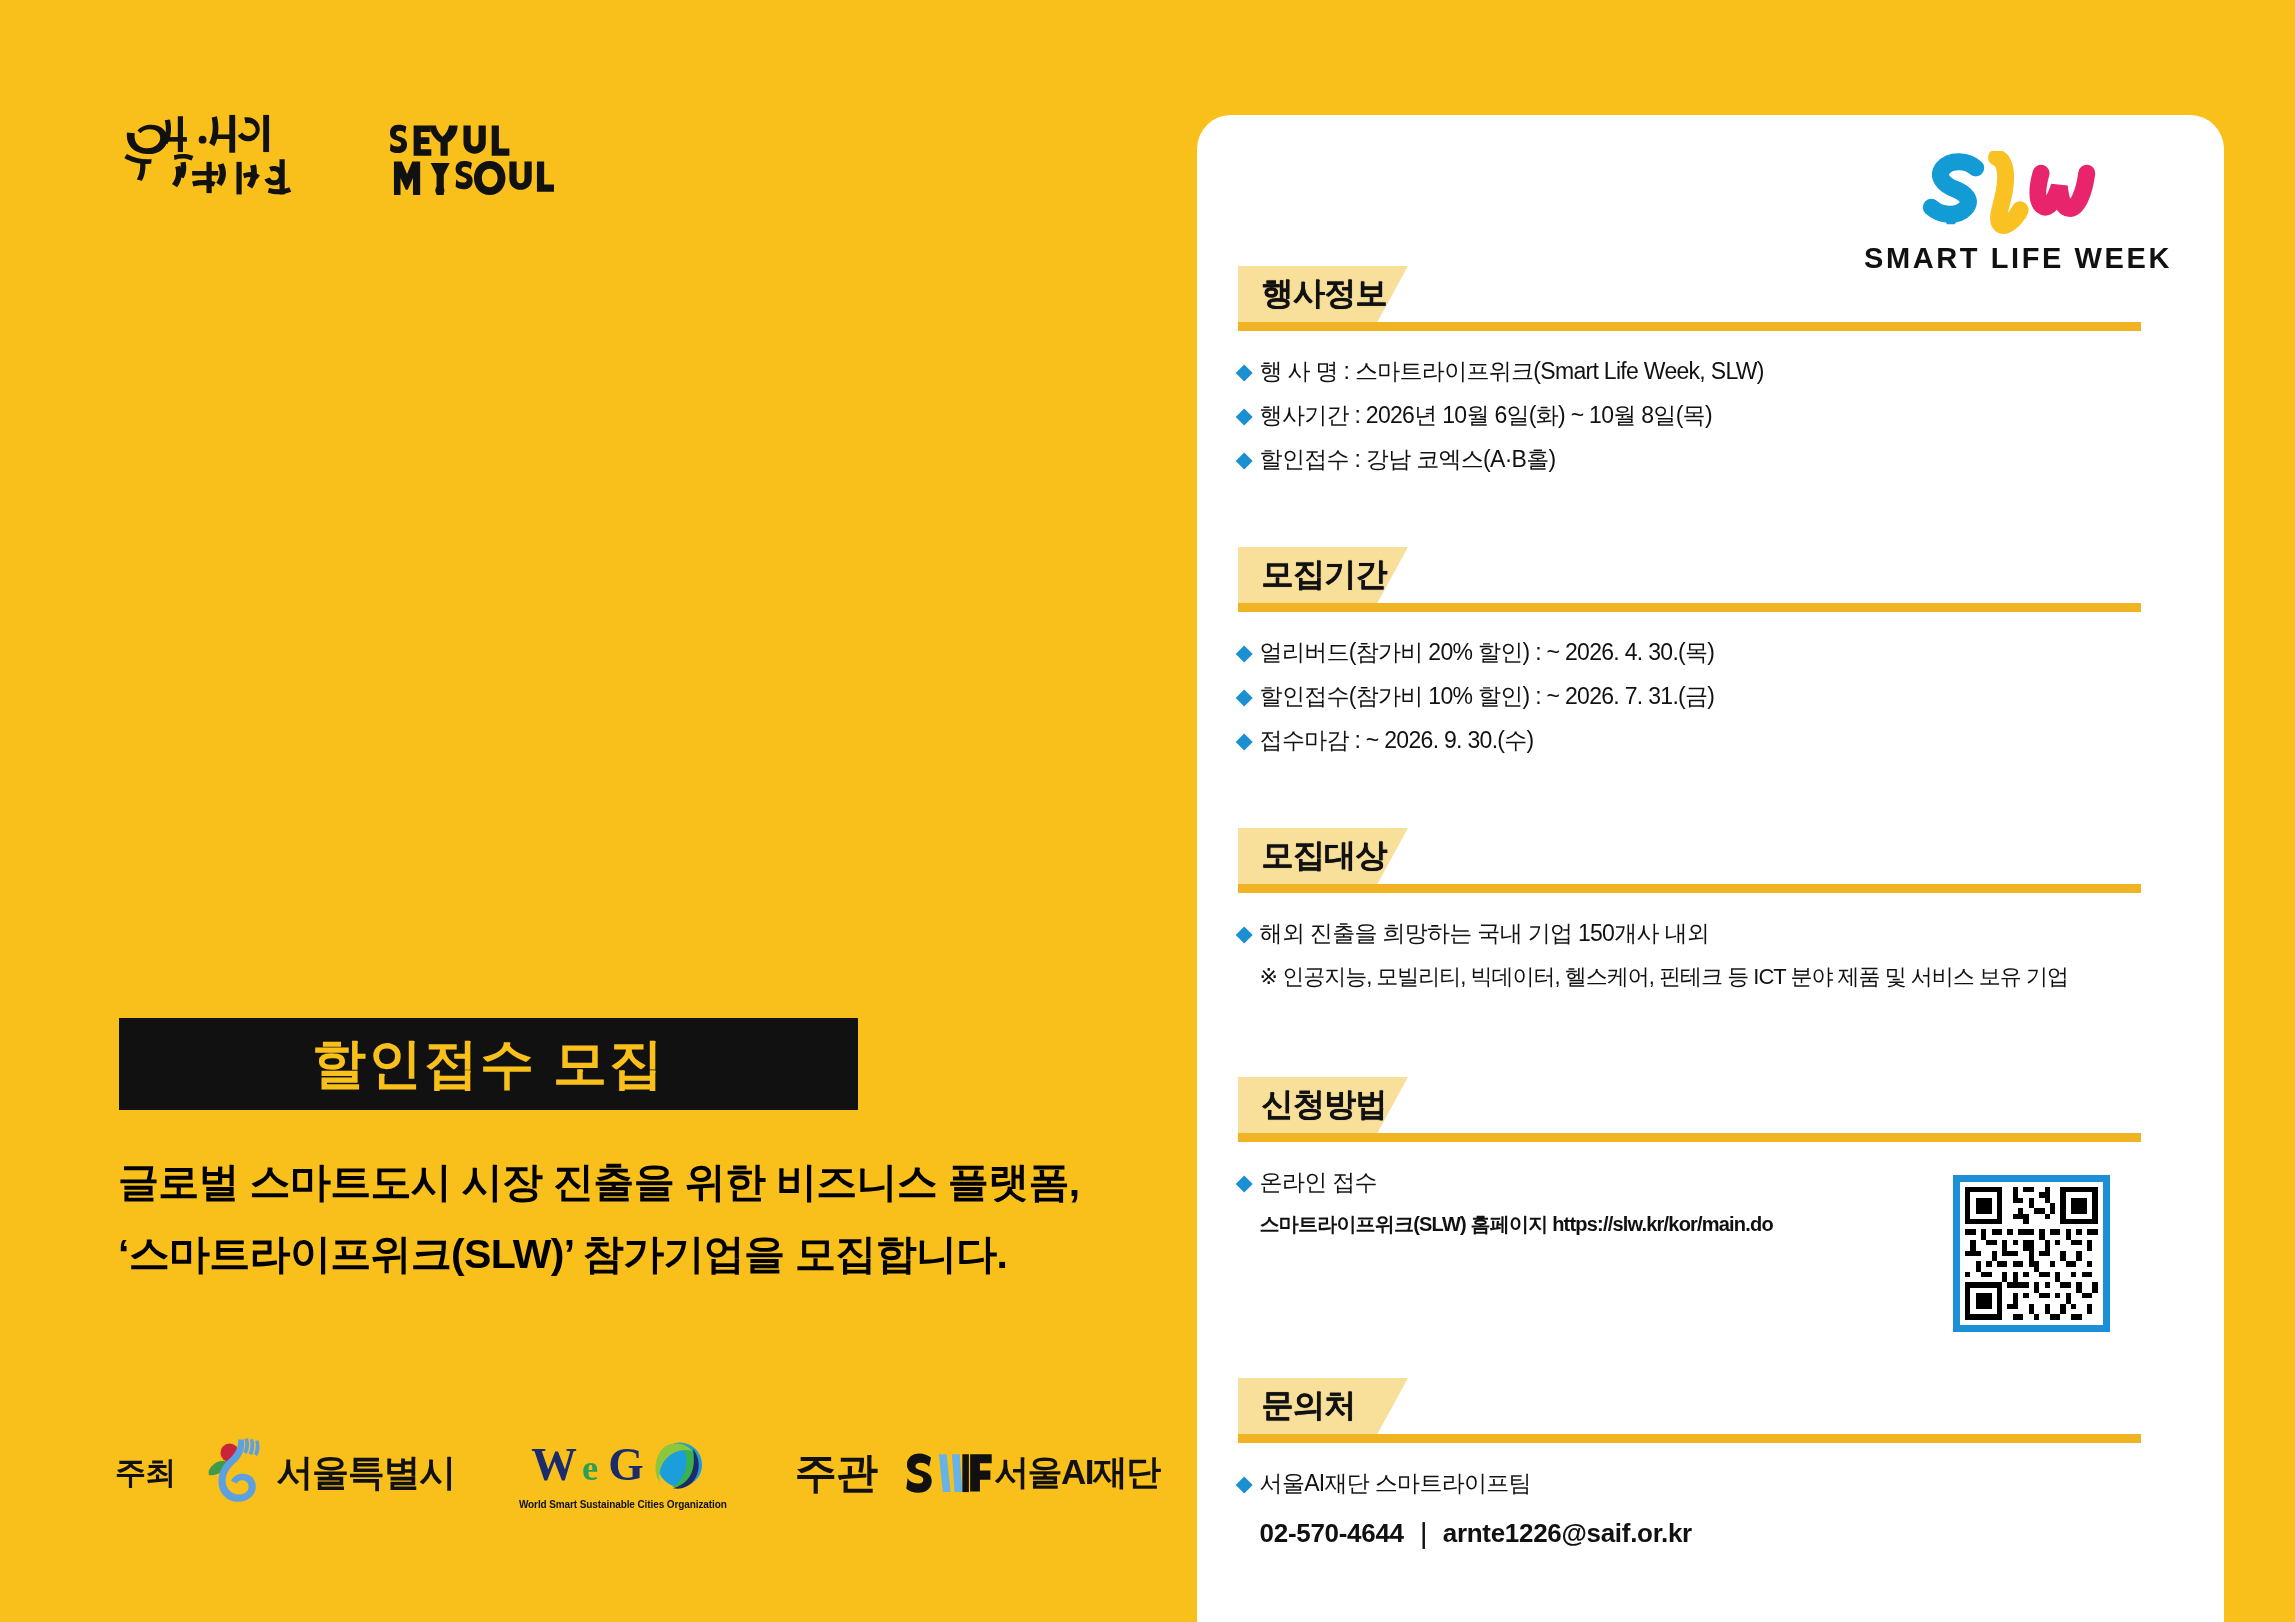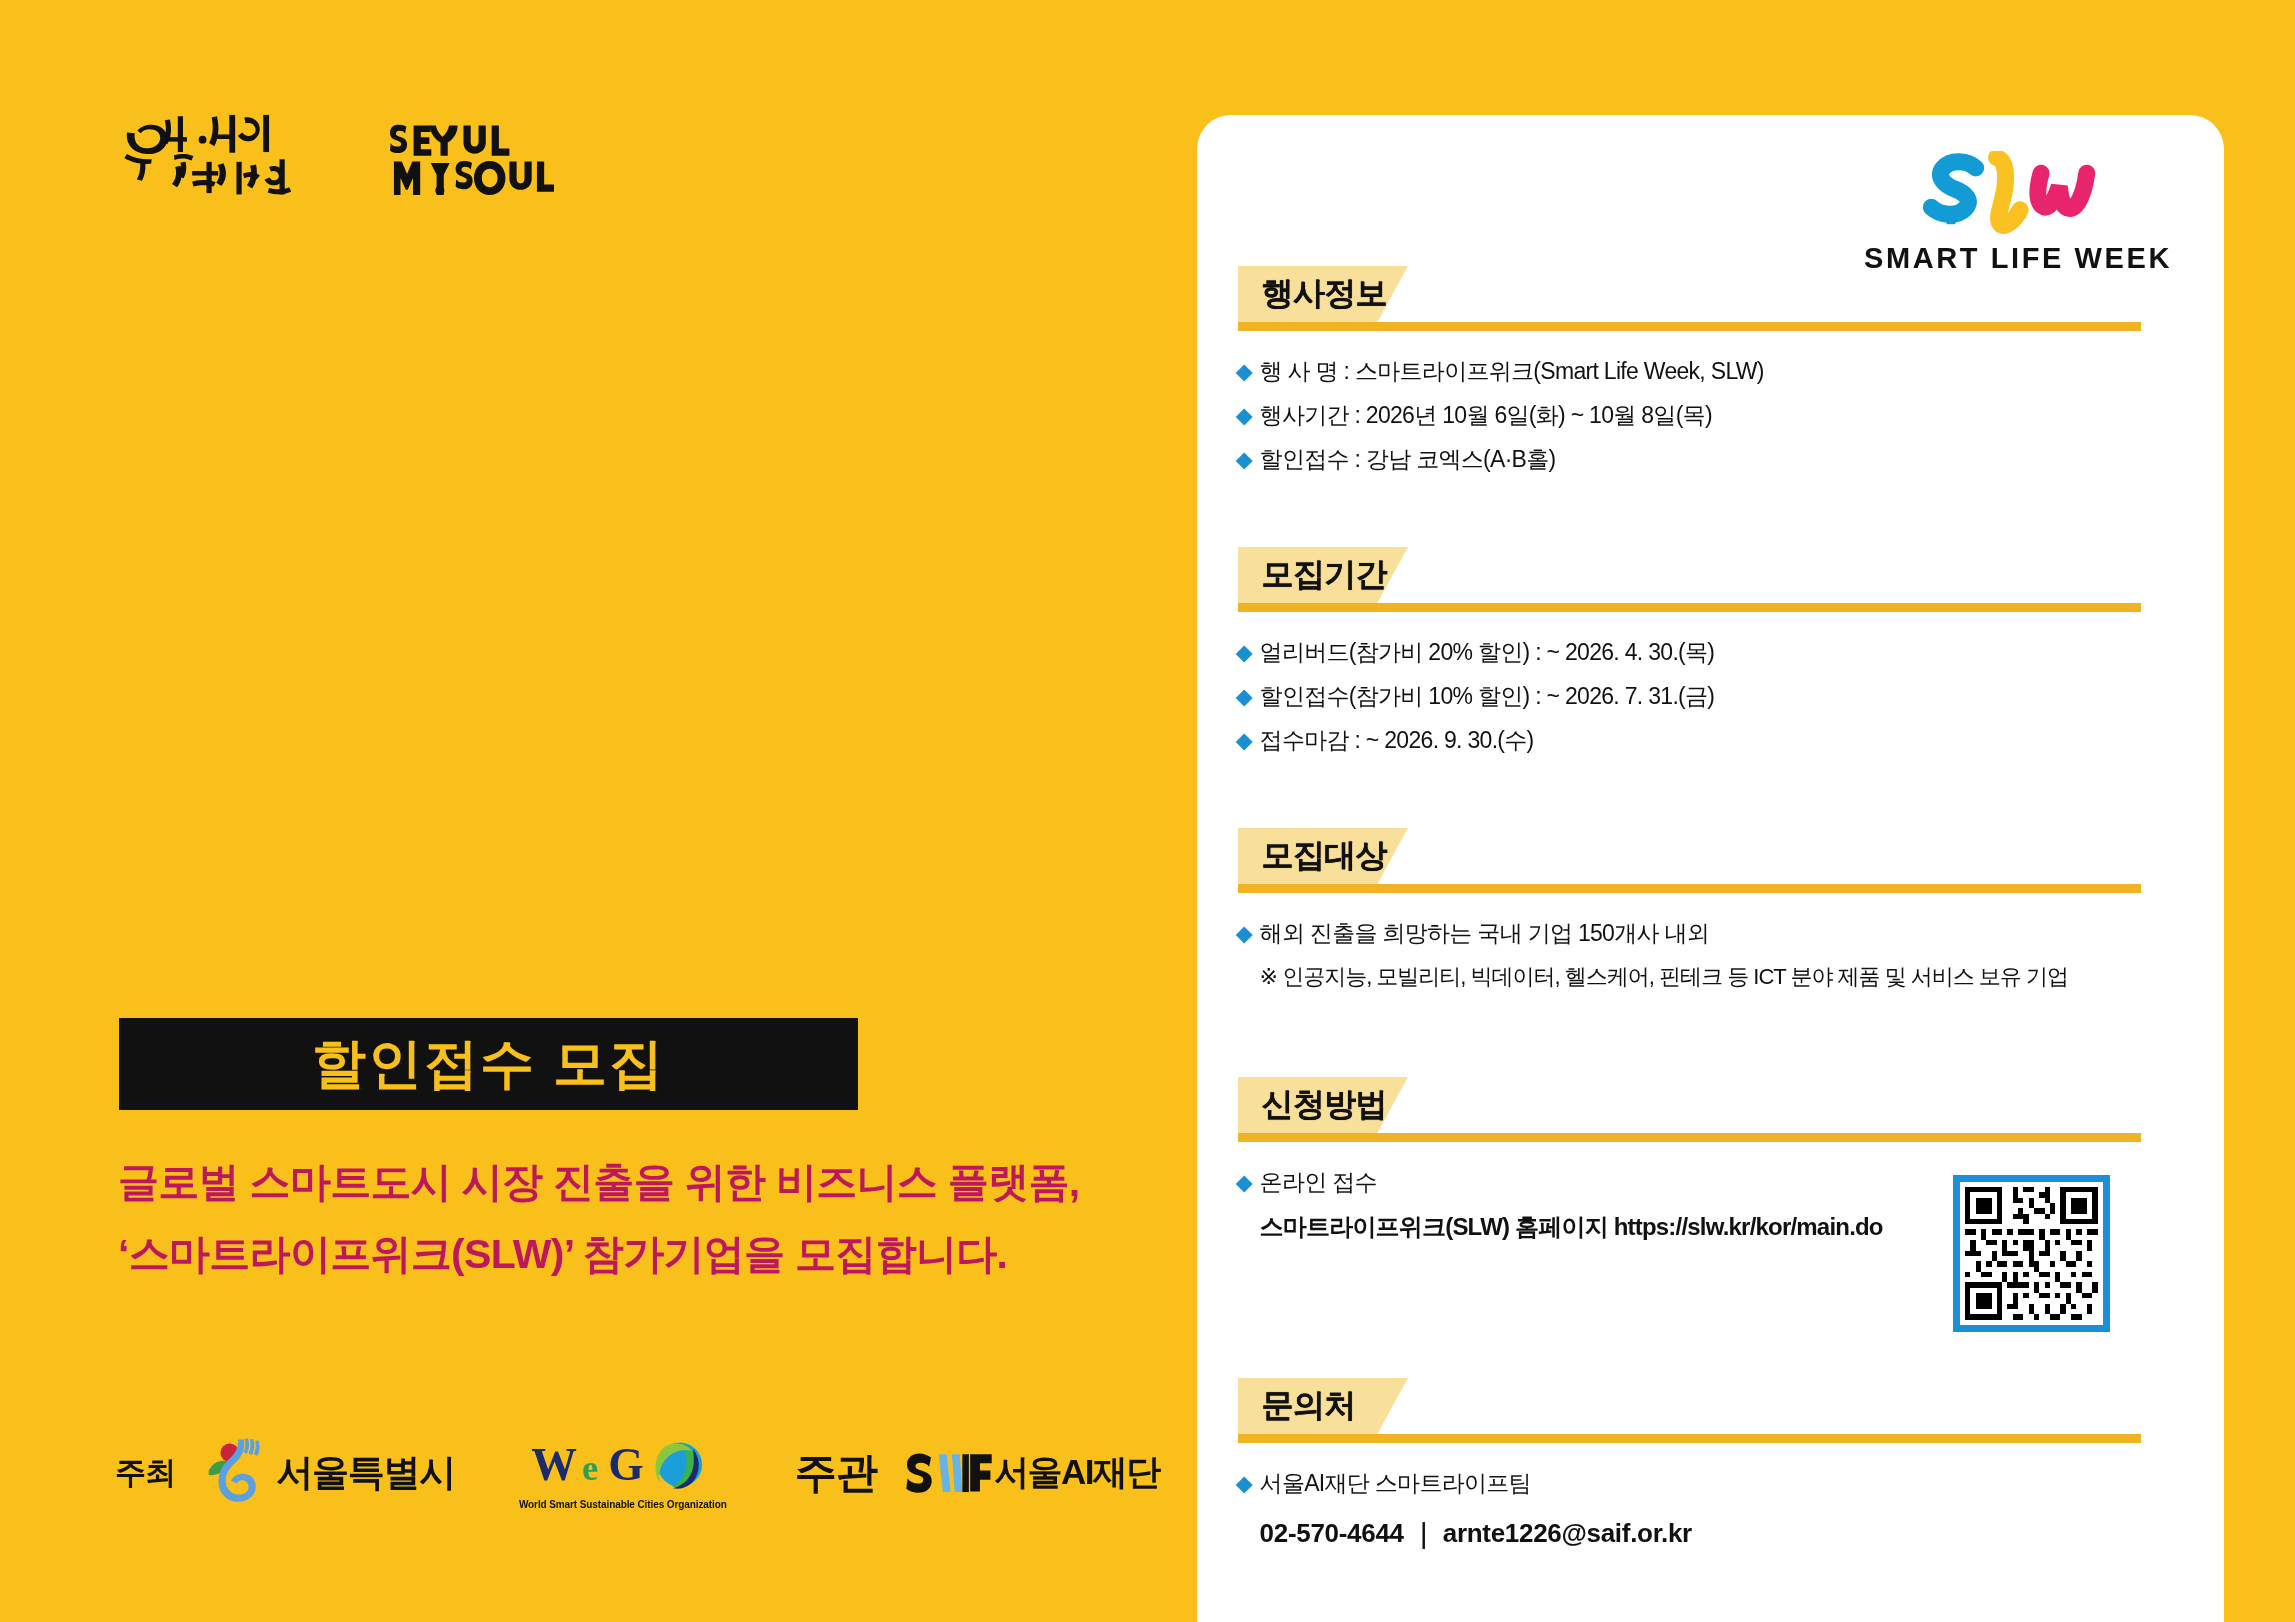--- a/index.html
+++ b/index.html
@@ -41,21 +41,21 @@
     width:739px;height:92px;background:#111;
     display:flex;align-items:center;justify-content:center;
   }
   .badge span{
     color:#F9C01B;font-size:54px;font-weight:700;letter-spacing:2px;
     line-height:1;transform:translateY(-1.3px);
   }
 
   .tagline{position:absolute;left:118px;top:1158px;width:982px;}
   .tagline p{
-    margin:0 0 23.6px 0;color:#be185d;
+    margin:0 0 23.6px 0;color:#000000;
     font-size:41px;font-weight:700;line-height:1.18;letter-spacing:-0.7px;
     white-space:nowrap;
   }
 
   
   .orgs{position:absolute;left:115px;top:1436px;display:flex;align-items:center;gap:8px;}
   .orglabel{font-size:31px;font-weight:700;color:#111;letter-spacing:-0.7px;}
   .seoulmark{margin-left:22px;display:flex;align-items:center;gap:11.8px;}
   .seoultxt{font-size:37px;font-weight:700;color:#111;letter-spacing:-1.3px;}
   .wego{margin-left:56px;display:flex;flex-direction:column;align-items:center;}
@@ -101,21 +101,21 @@
   }
   .dia{
     flex:0 0 auto;width:12.4px;height:12.4px;background:#1A8FD1;
     transform:rotate(45deg);margin-top:11px;
   }
   .note{
     font-size:22px;font-weight:400;color:#111;letter-spacing:-1px;
     margin:1.3px 0 0 21.6px;white-space:nowrap;
   }
   .sub{
-    font-size:24px;font-weight:700;color:#111;letter-spacing:-0.8px;
+    font-size:20px;font-weight:700;color:#111;letter-spacing:-0.8px;
     margin:7.9px 0 0 21.6px;white-space:nowrap;
   }
   .contact{
     font-size:26px;font-weight:700;color:#111;letter-spacing:-0.3px;
     margin:17px 0 0 21.6px;white-space:nowrap;
   }
   .qr{
     position:absolute;right:31px;top:98px;
     width:157px;height:157px;border:7.2px solid #1C8FD6;background:#fff;
     box-sizing:border-box;padding:5.2px;

